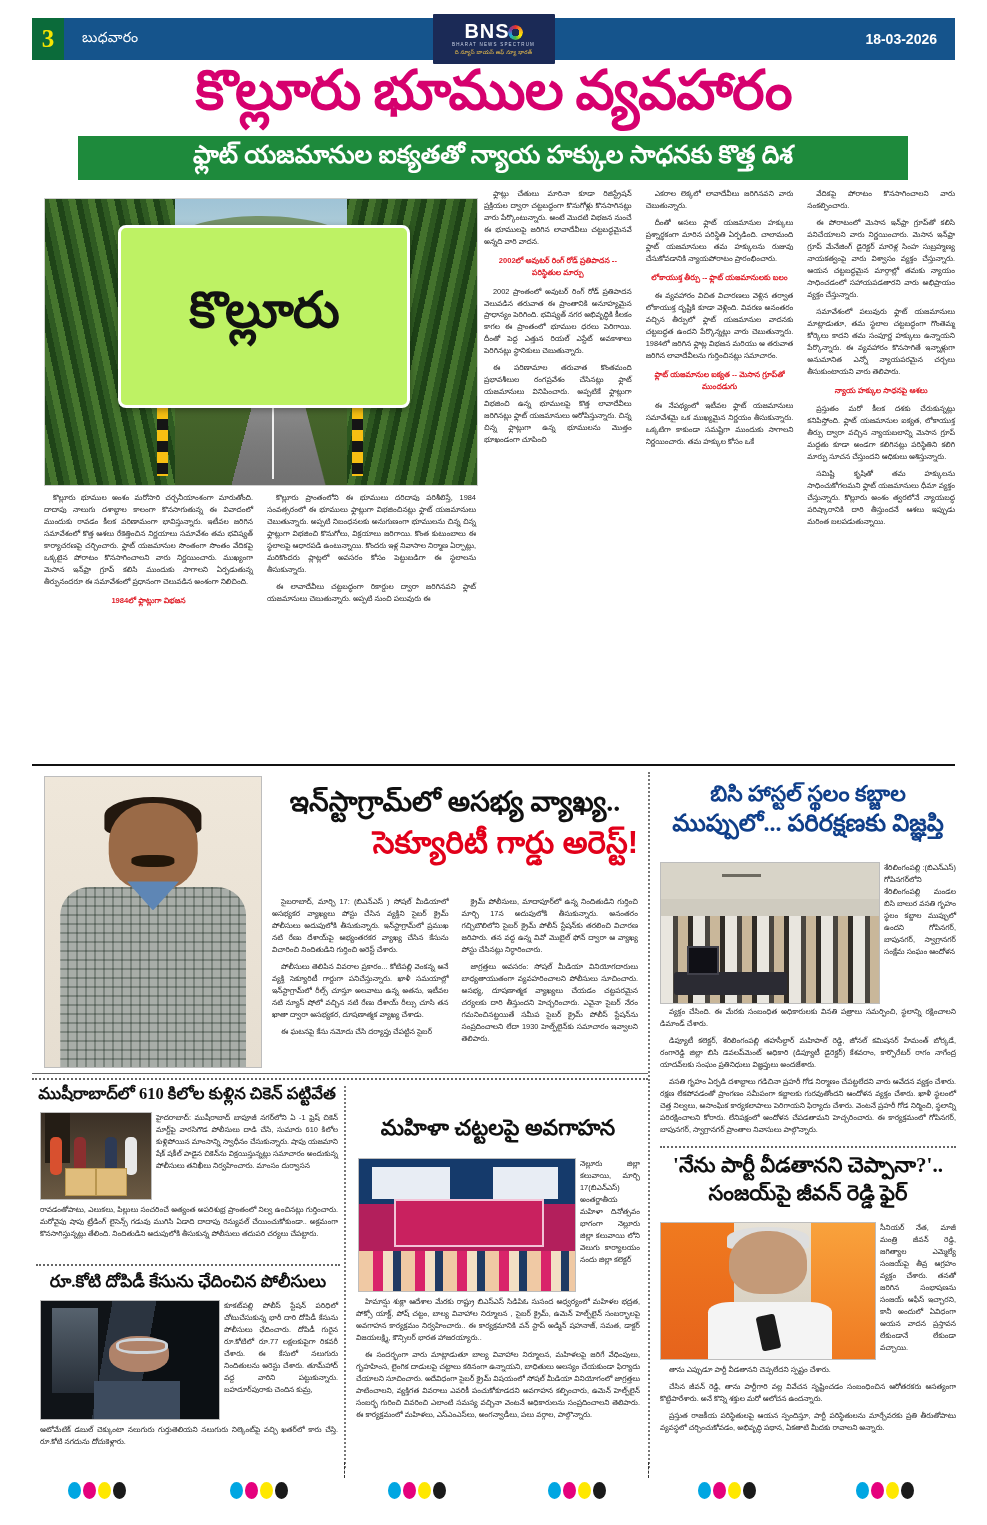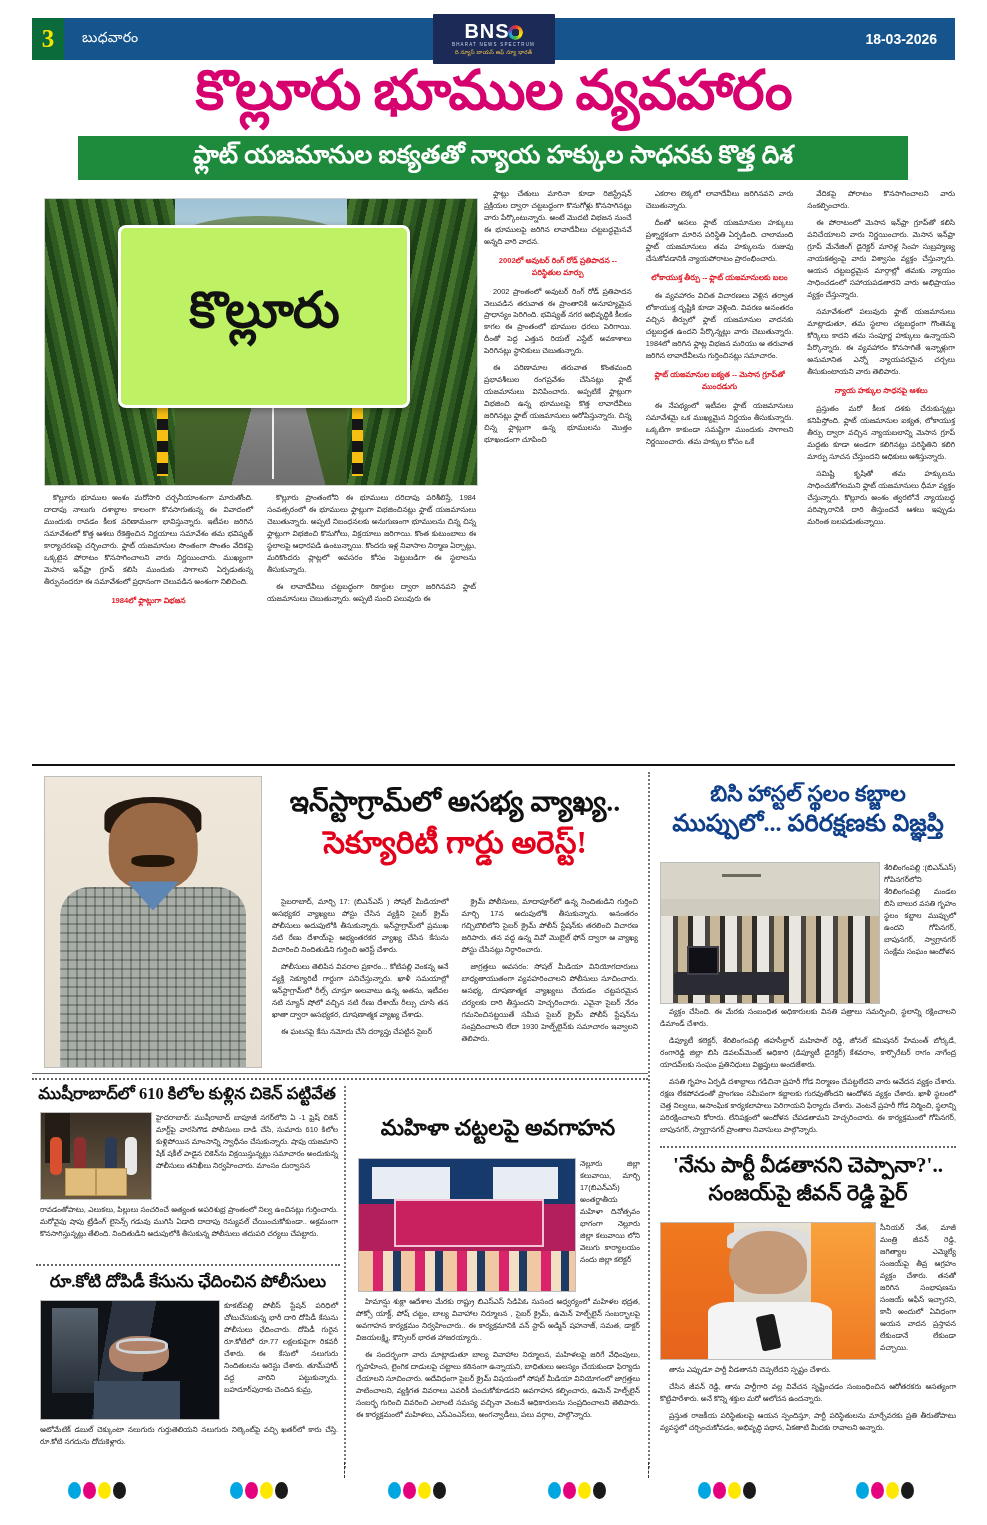--- a/index.html
+++ b/index.html
@@ -147,21 +147,21 @@
   .ph-pol{position:absolute;inset:0;background:linear-gradient(#e8e2d6,#cfc7b7);}
   .ph-pol .flag{position:absolute;left:0;top:0;width:34%;height:100%;background:linear-gradient(#f07a1f,#e6631c);}
   .ph-pol .flag2{position:absolute;right:0;top:0;width:30%;height:100%;background:linear-gradient(#f9a23c,#ef7a22);}
   .ph-pol .head{position:absolute;left:32%;top:6%;width:36%;height:46%;background:#c49a78;border-radius:48% 48% 40% 40%;}
   .ph-pol .hair{position:absolute;left:31%;top:3%;width:38%;height:16%;background:#dedede;border-radius:50% 50% 10% 10%;}
   .ph-pol .shirt{position:absolute;left:22%;bottom:0;width:58%;height:42%;background:#f4f4f4;border-radius:18% 18% 0 0;}
   .ph-pol .mic{position:absolute;left:46%;bottom:6%;width:9%;height:26%;background:#1b1b1b;border-radius:3px;transform:rotate(-12deg);}
 
   .hl-blue{color:#103f8a;font-weight:bold;font-family:"Liberation Serif",serif;text-align:center;line-height:1.12;}
   .hl-black{color:#111;font-weight:bold;font-family:"Liberation Serif",serif;text-align:center;line-height:1.12;}
-  .hl-red{color:#e2001a;font-weight:bold;font-family:Liberation Serif, serif;text-align:center;line-height:1.12;}
+  .hl-red{color:#e2001a;font-weight:bold;font-family:Liberation Sans, sans-serif;text-align:right;line-height:1.12;}
 
   
   .regbar{position:absolute;left:0;top:1478px;width:987px;height:26px;}
   .regset{position:absolute;display:flex;gap:2px;}
   .regdot{width:13px;height:17px;border-radius:50%;}
   .c{background:#00a6e2;} .m{background:#e5007d;} .y{background:#ffe800;} .k{background:#1a1a1a;}
   .cropmark{position:absolute;top:1462px;height:16px;border-left:1px dashed #333;}
 </style>
 </head>
 <body>

